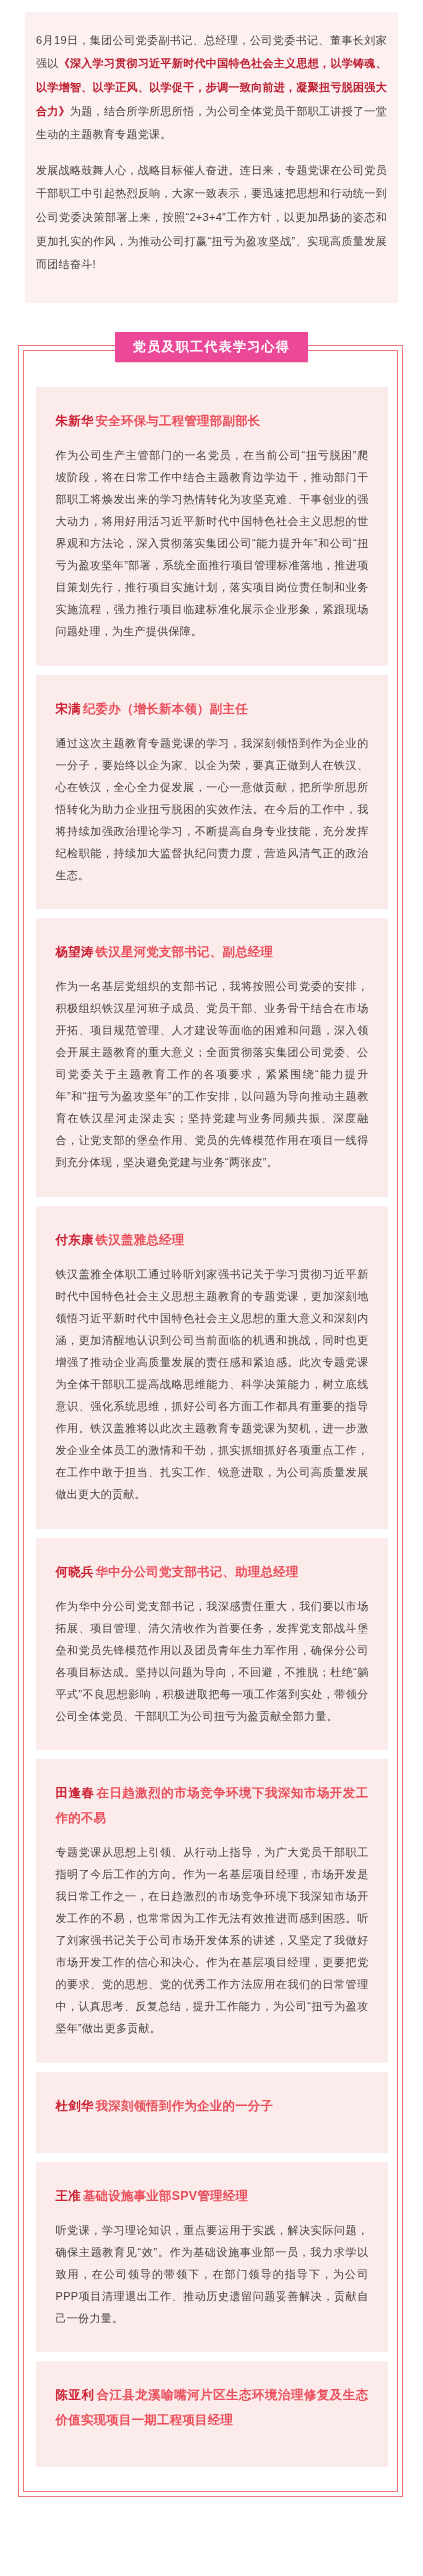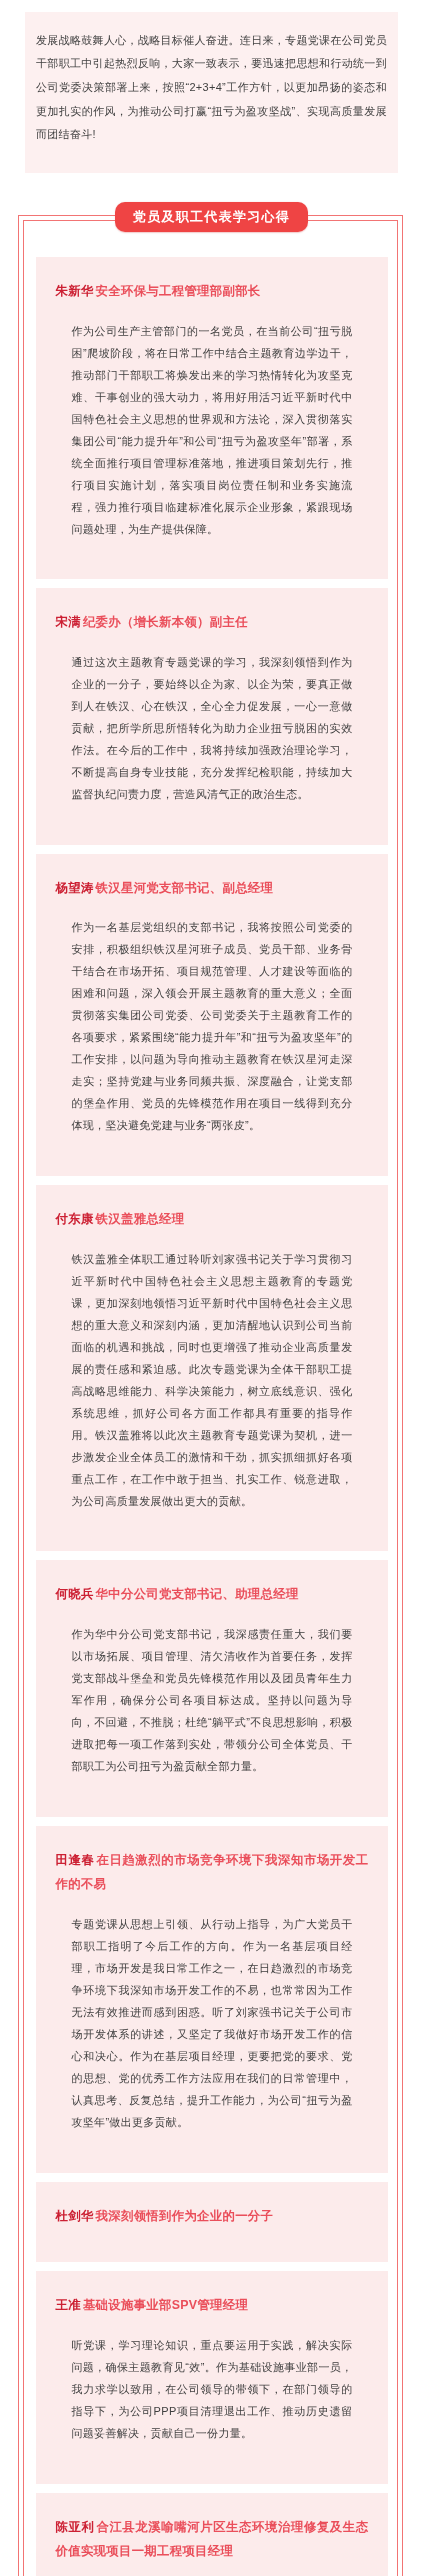--- a/index.html
+++ b/index.html
@@ -45,27 +45,27 @@
   }
   .frame.inner{
     top:17.6px;left:23px;right:25px;bottom:4.6px;
     border:0.7px solid #f27474;
   }
   .banner{
     position:relative;
     z-index:2;
     margin:0 auto;
     width:fit-content;
-    background:#ef4444;
+    background:#ec4899;
     color:#ffffff;
     font-size:13px;
     font-weight:bold;
     letter-spacing:1.3px;
     padding:5.9px 18px;
-    border-radius:10px;
+    border-radius:1px;
     box-shadow:0 0.7px 1.3px rgba(200,40,40,.25);
   }
   .cards{
     position:relative;
     z-index:1;
     margin:25px 35px 0 36px;
   }
   .card{
     background:#fcebeb;
     padding:22px 19.5px 23.5px 19.5px;
@@ -82,34 +82,35 @@
   .who .name{
     color:#cc2033;
     font-weight:bold;
     margin-right:2px;
   }
   .who .title{
     color:#ea4f5b;
     font-weight:bold;
   }
   .body-text{
-    margin:16px;
+    margin:0;
     font-size:11px;
     line-height:2.0;
     color:#3f3f3f;
     text-align:justify;
     letter-spacing:0.3px;
   }
 </style>
 </head>
 <body>
 
 <div class="page">
 
   <div class="top-panel">
+    <p><span>6月19日，集团公司党委副书记、总经理，公司党委书记、董事长刘家强以</span><span class="hl">《深入学习贯彻习近平新时代中国特色社会主义思想，以学铸魂、以学增智、以学正风、以学促干，步调一致向前进，凝聚扭亏脱困强大合力》</span><span>为题，结合所学所思所悟，为公司全体党员干部职工讲授了一堂生动的主题教育专题党课。</span></p>
     <p>发展战略鼓舞人心，战略目标催人奋进。连日来，专题党课在公司党员干部职工中引起热烈反响，大家一致表示，要迅速把思想和行动统一到公司党委决策部署上来，按照“2+3+4”工作方针，以更加昂扬的姿态和更加扎实的作风，为推动公司打赢“扭亏为盈攻坚战”、实现高质量发展而团结奋斗!</p>
   </div>
 
   <div class="learn-section">
     <div class="frame outer"></div>
     <div class="frame inner"></div>
 
     <div class="banner">党员及职工代表学习心得</div>
 
     <div class="cards">

